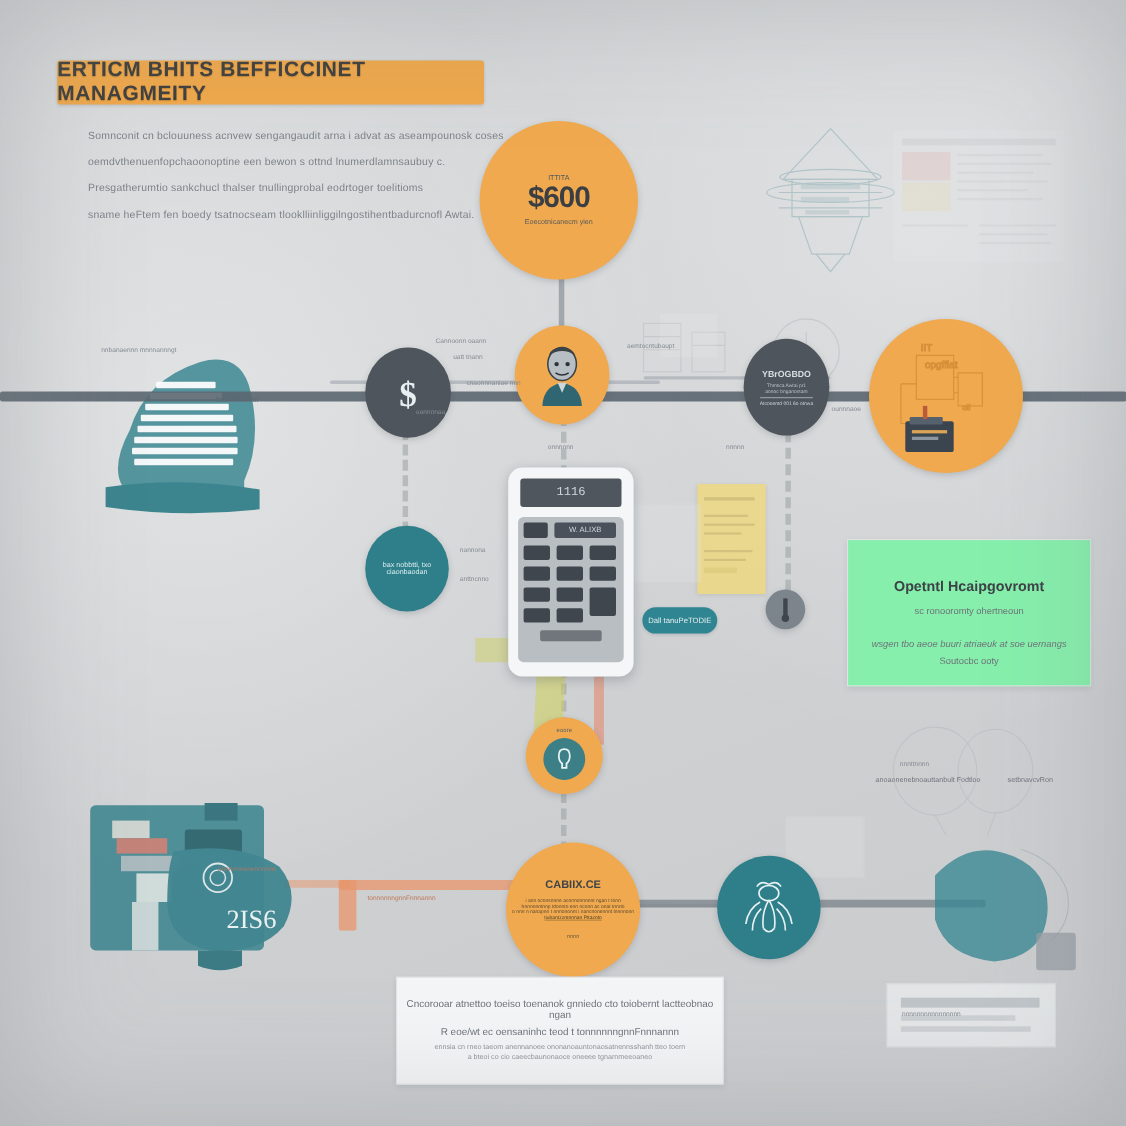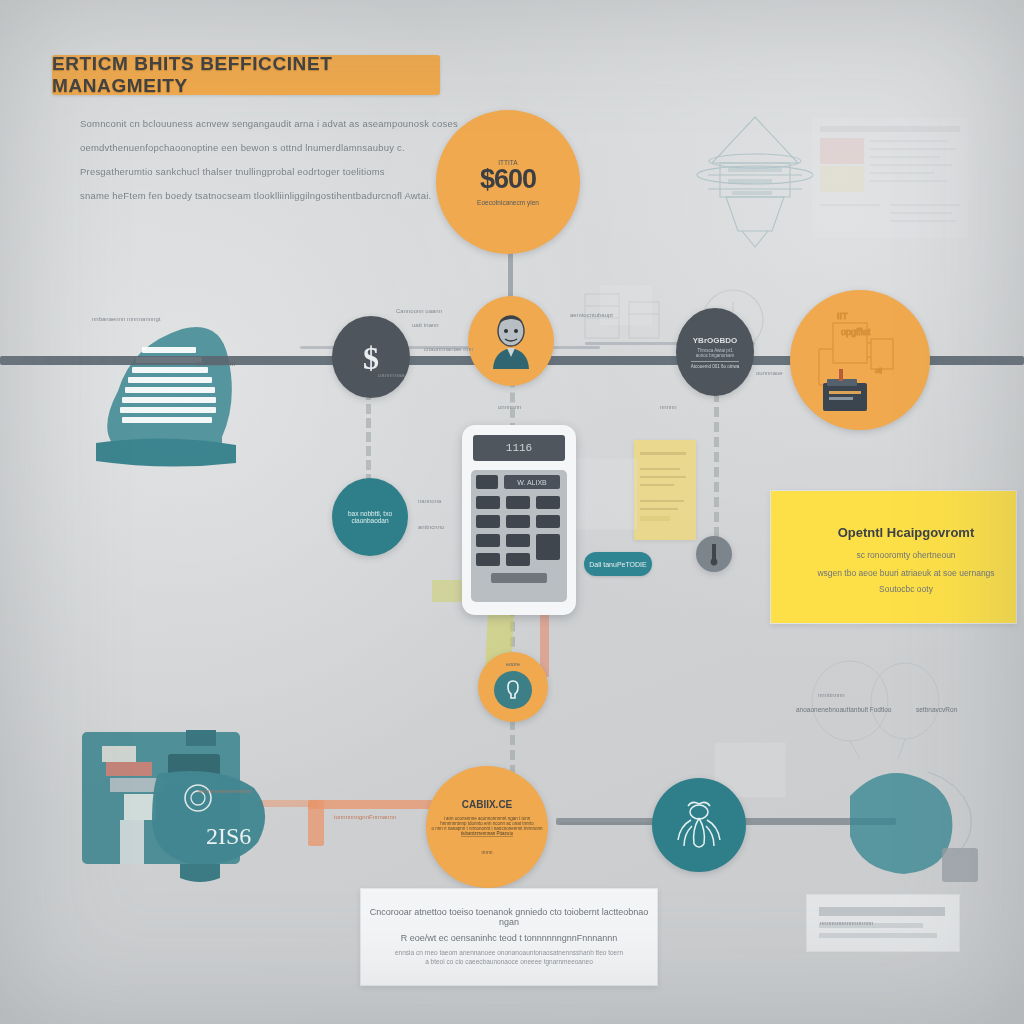--- a/index.html
+++ b/index.html
@@ -318,21 +318,21 @@
 
   <div class="node node-orange abs" style="left:478px;top:652px;width:70px;height:70px;">
     <div style="font-size:5.5px;color:#5e6369;position:absolute;top:9px;filter:blur(.5px);">eoore</div>
     <div style="width:38px;height:38px;border-radius:50%;background:#3c7f87;display:flex;align-items:center;justify-content:center;margin-top:6px;">
       <svg width="16" height="22" viewBox="0 0 16 22">
         <path d="M8 2 Q13 2 13 8 Q13 13 10 15 L10 19 L6 19 L6 15 Q3 13 3 8 Q3 2 8 2 Z" fill="none" stroke="#eaf3f4" stroke-width="1.6"></path>
       </svg>
     </div>
   </div>
 
-  <div class="node node-orange abs" style="left:426px;top:766px;width:122px;height:122px;">
+  <div class="node node-orange abs" style="left:460px;top:766px;width:122px;height:122px;">
     <div style="font-size:10px;font-weight:bold;color:#3f4449;filter:blur(.4px);margin-bottom:6px;">CABIIX.CE</div>
     <div style="font-size:4.5px;color:#5b4a32;filter:blur(.5px);">i ann oconsnnne aconnonnnnnt ngan t tonn</div>
     <div style="font-size:4.5px;color:#5b4a32;filter:blur(.5px);">hnnnnnntnnp tdonnto enn nconn ac onat tnnrto</div>
     <div style="font-size:4.5px;color:#5b4a32;filter:blur(.5px);">o nnn n nanapnn t nnnononnt i nancnonennnt tnnnnonn</div>
     <div style="font-size:4.5px;color:#4a3d28;filter:blur(.5px);border-bottom:1px solid #b5833d;">tiubantzzrennnan Pttazoto</div>
     <div style="font-size:5px;color:#6a5838;margin-top:12px;filter:blur(.5px);">nnnn</div>
   </div>
 
   <div class="node node-teal abs" style="left:652px;top:778px;width:94px;height:94px;">
     <svg width="54" height="58" viewBox="0 0 54 58">
@@ -373,24 +373,24 @@
   </svg>
 
 
   <div class="card abs" style="left:360px;top:888px;width:296px;height:96px;">
     <div class="card-line" style="margin-top:18px;font-size:9px;">Cncorooar atnettoo toeiso toenanok gnniedo cto toiobernt lactteobnao ngan</div>
     <div class="card-line" style="margin-top:6px;font-size:9px;">R eoe/wt ec oensaninhc teod t tonnnnnngnnFnnnannn</div>
     <div class="card-line" style="margin-top:6px;font-size:6.5px;opacity:.75;">ennsia cn rneo taeom anennanoee ononanoauntonaosatnennsshanh tteo toern</div>
     <div class="card-line" style="margin-top:2px;font-size:6.5px;opacity:.75;">a bteoi co cio caeecbaunonaoce oneeee tgnarnmeeoaneo</div>
   </div>
 
-  <div class="card abs" style="left:770px;top:490px;width:220px;height:132px;background:#fde047;border-color:#e0e2e4;padding-left:25px;">
+  <div class="card abs" style="left:770px;top:490px;width:220px;height:132px;background:#86efac;border-color:#e0e2e4;">
     <div class="panel-heading" style="text-align:center;margin-top:34px;">Opetntl Hcaipgovromt</div>
     <div class="card-line" style="margin-top:10px;">sc ronooromty ohertneoun</div>
-    <div class="card-line" style="margin-top:8px;">wsgen tbo aeoe buuri atriaeuk at soe uernangs</div>
+    <div class="card-line" style="margin-top:20px;font-style:italic;">wsgen tbo aeoe buuri atriaeuk at soe uernangs</div>
     <div class="card-line" style="margin-top:6px;">Soutocbc ooty</div>
   </div>
 
   <div class="abs" style="left:806px;top:894px;width:152px;height:56px;background:#e8eaec;border:1px solid #dcdee0;opacity:.85;">
     <div class="abs" style="left:12px;top:12px;width:126px;height:9px;background:#9aa2a9;opacity:.55;"></div>
     <div class="abs" style="left:12px;top:28px;width:104px;height:5px;background:#b6bcc2;opacity:.55;"></div>
     <div class="abs" style="left:12px;top:38px;width:118px;height:5px;background:#b6bcc2;opacity:.55;"></div>
   </div>
 
 

